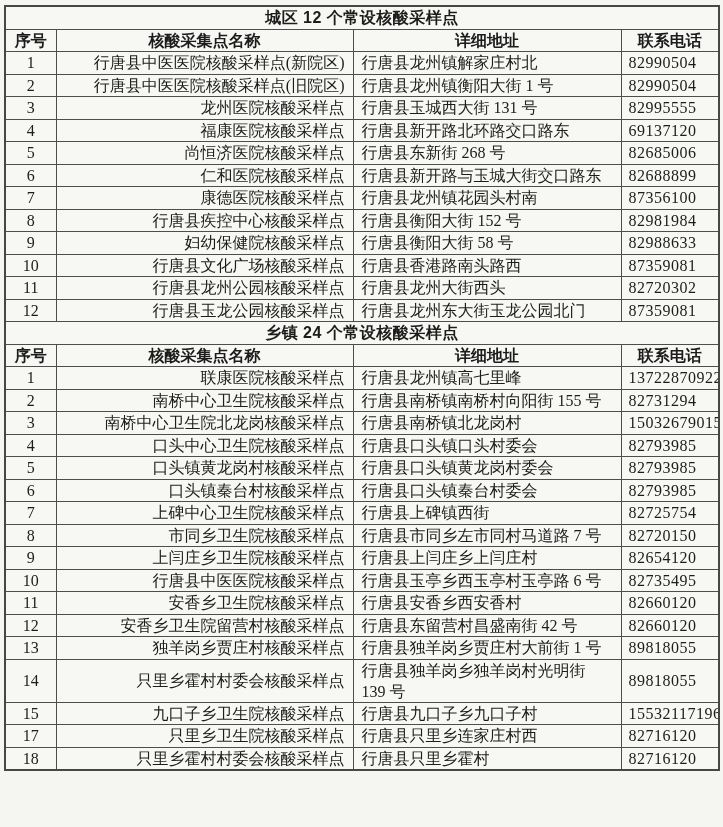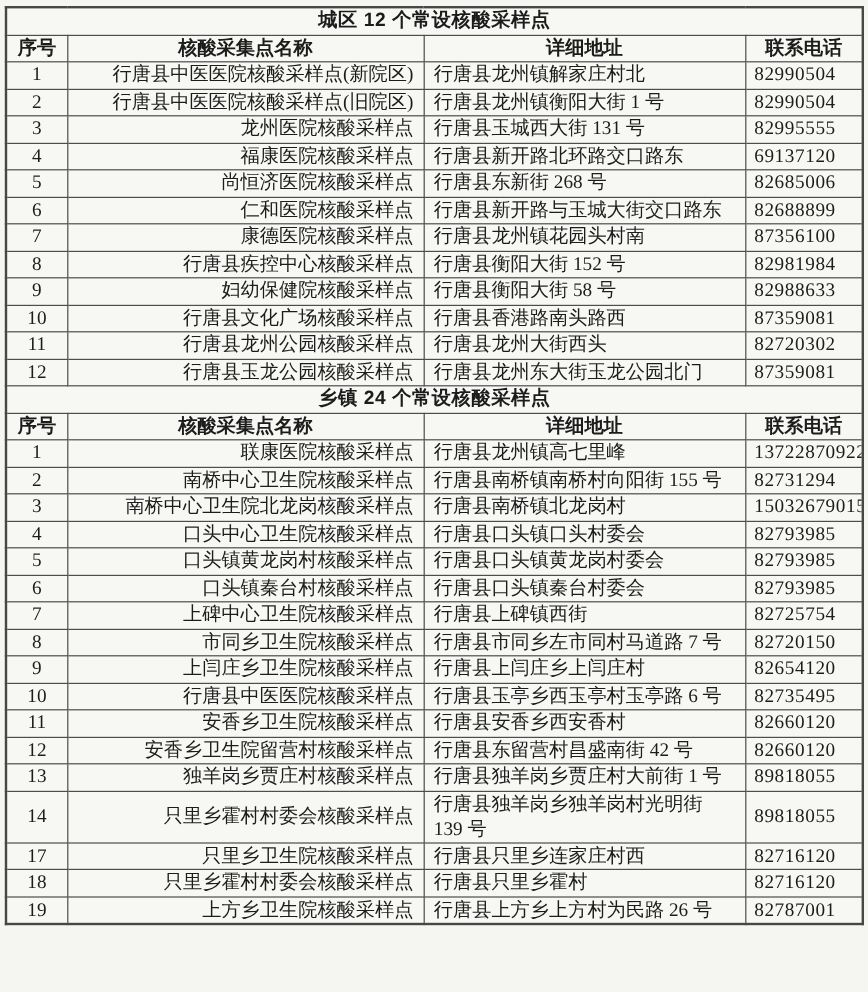--- a/index.html
+++ b/index.html
@@ -240,32 +240,32 @@
           <td class="phone">89818055</td>
         </tr>
         <tr>
           <td class="seq">14</td>
           <td class="name">只里乡霍村村委会核酸采样点</td>
           <td class="addr">行唐县独羊岗乡独羊岗村光明街
 139 号</td>
           <td class="phone">89818055</td>
         </tr>
         <tr>
+          <td class="seq">15</td>
+          <td class="name">九口子乡卫生院核酸采样点</td>
+          <td class="addr">行唐县九口子乡九口子村</td>
+          <td class="phone">15532117196</td>
+        </tr>
+        <tr>
           <td class="seq">17</td>
           <td class="name">只里乡卫生院核酸采样点</td>
           <td class="addr">行唐县只里乡连家庄村西</td>
           <td class="phone">82716120</td>
         </tr>
         <tr>
           <td class="seq">18</td>
           <td class="name">只里乡霍村村委会核酸采样点</td>
           <td class="addr">行唐县只里乡霍村</td>
           <td class="phone">82716120</td>
-        </tr>
-        <tr>
-          <td class="seq">19</td>
-          <td class="name">上方乡卫生院核酸采样点</td>
-          <td class="addr">行唐县上方乡上方村为民路 26 号</td>
-          <td class="phone">82787001</td>
         </tr>
       </tbody>
   </table>
 </div>
 
 </body></html>

